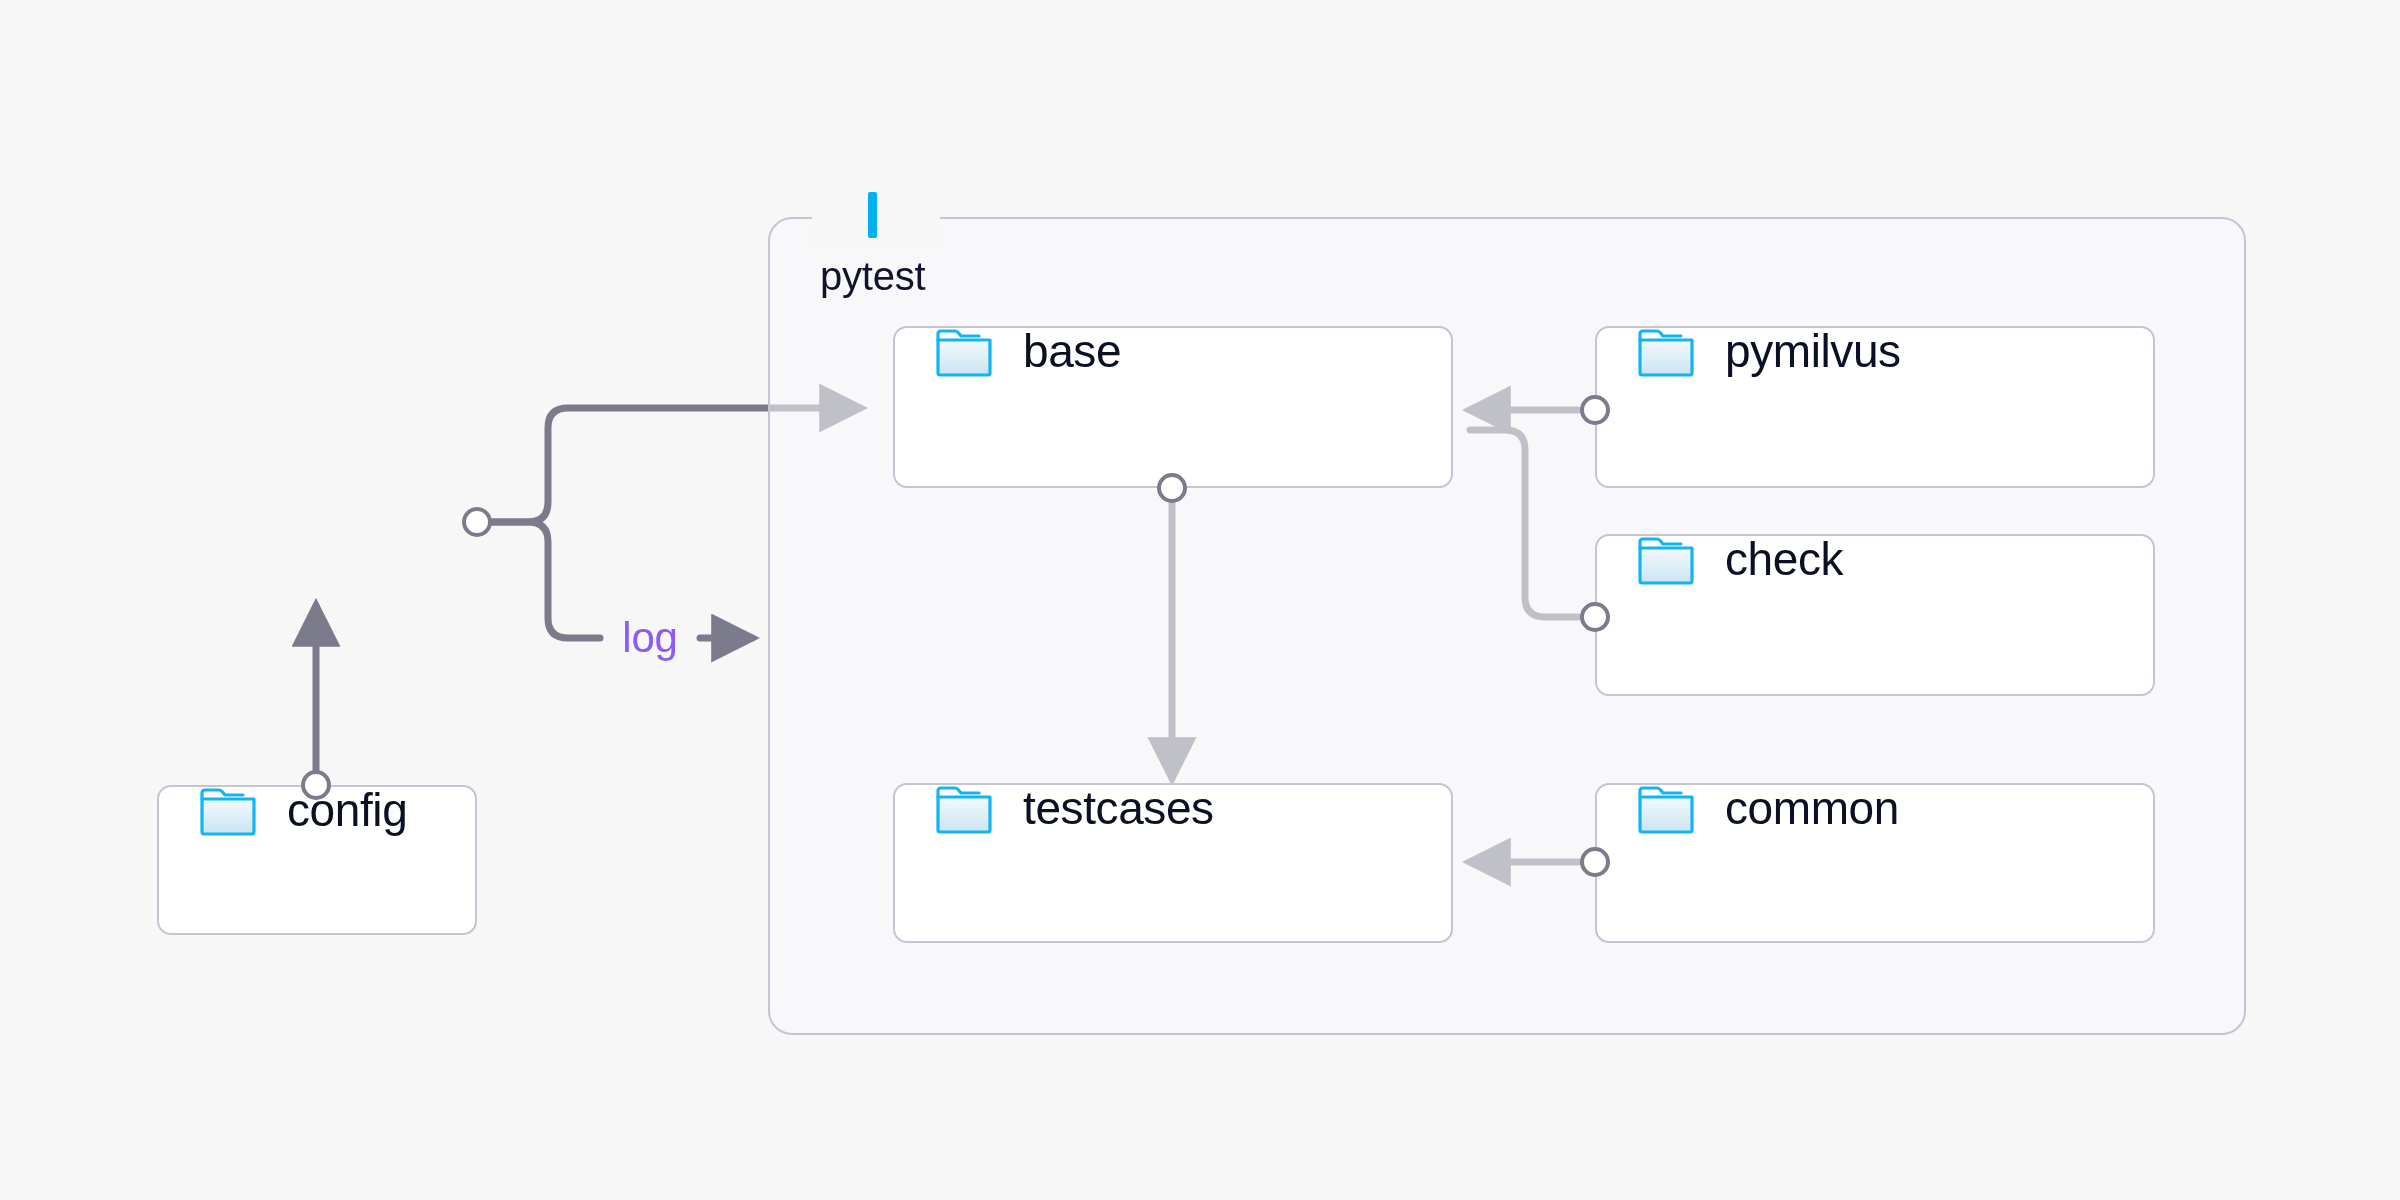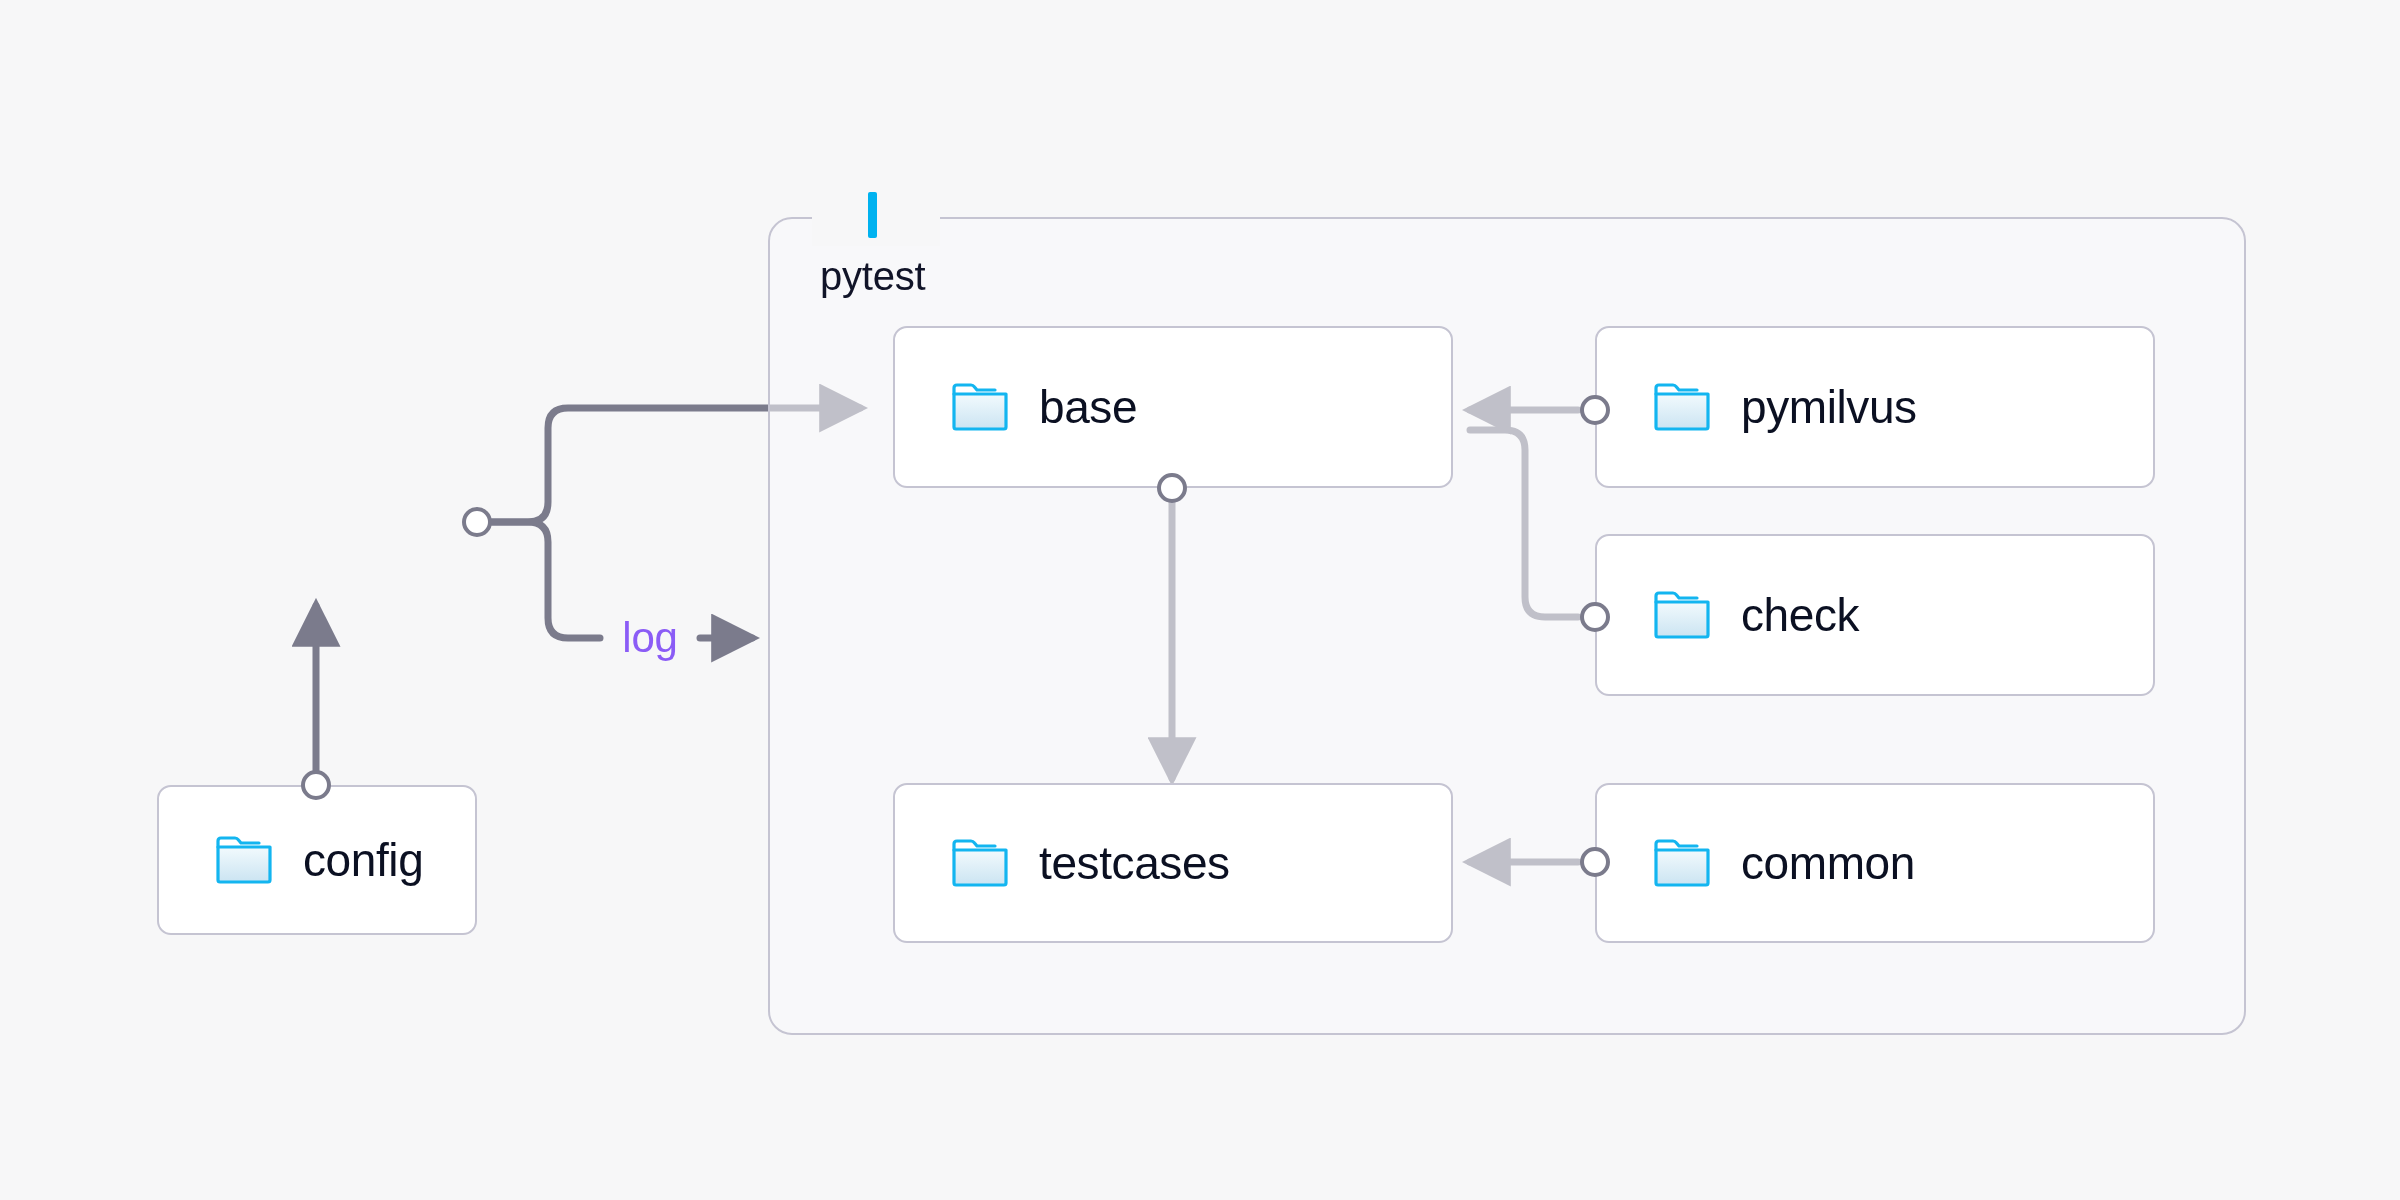--- a/index.html
+++ b/index.html
@@ -66,23 +66,22 @@
   }
 
   
   .node {
     position: absolute;
     box-sizing: border-box;
     background: #ffffff;
     border: 2px solid #c5c4d2;
     border-radius: 14px;
     display: flex;
-    align-items: center;
     z-index: 3;
-    padding-left: 56px;
+    padding-left: 40px;
     gap: 30px;
   }
   .node-label {
     font-size: 46px;
     color: #0b1022;
     letter-spacing: -0.4px;
     line-height: 1;
     white-space: nowrap;
   }
 

